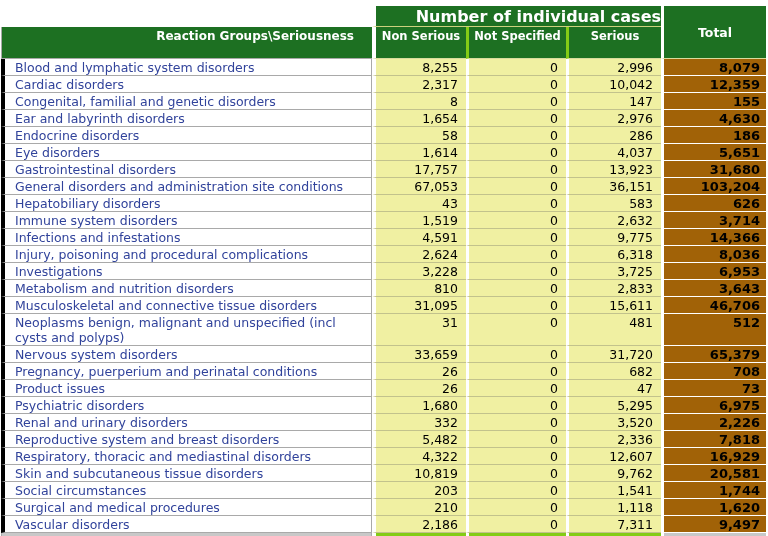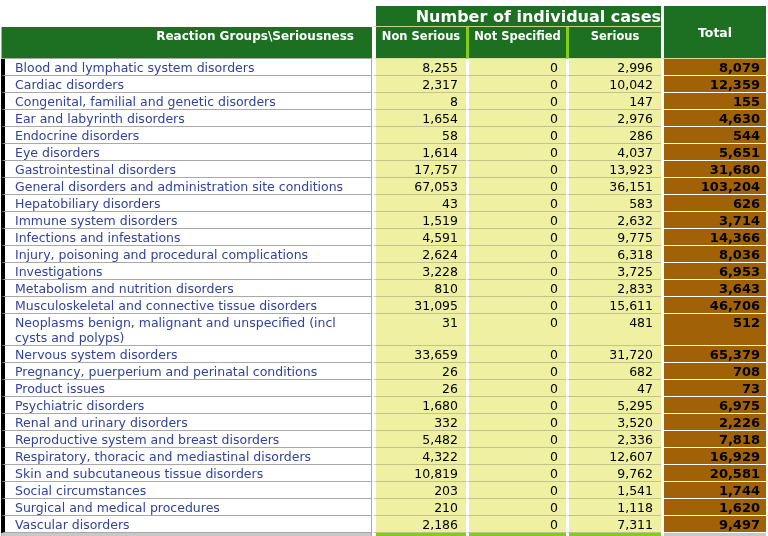--- a/index.html
+++ b/index.html
@@ -84,21 +84,21 @@
     <td class="num g4">1,654</td>
     <td class="num g3">0</td>
     <td class="num g3">2,976</td>
     <td class="tot">4,630</td>
   </tr>
       <tr>
     <td class="name">Endocrine disorders</td>
     <td class="num g4">58</td>
     <td class="num g3">0</td>
     <td class="num g3">286</td>
-    <td class="tot">544</td>
+    <td class="tot">186</td>
   </tr>
       <tr>
     <td class="name">Eye disorders</td>
     <td class="num g4">1,614</td>
     <td class="num g3">0</td>
     <td class="num g3">4,037</td>
     <td class="tot">5,651</td>
   </tr>
       <tr>
     <td class="name">Gastrointestinal disorders</td>

